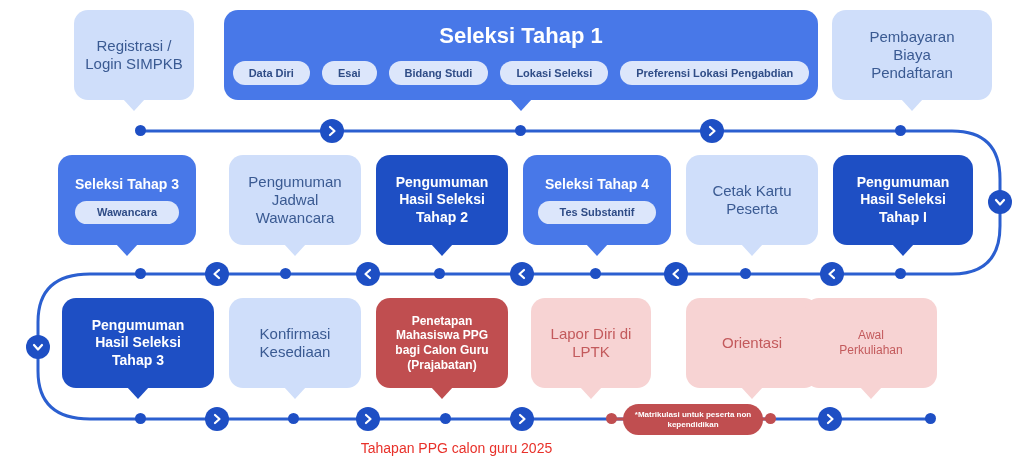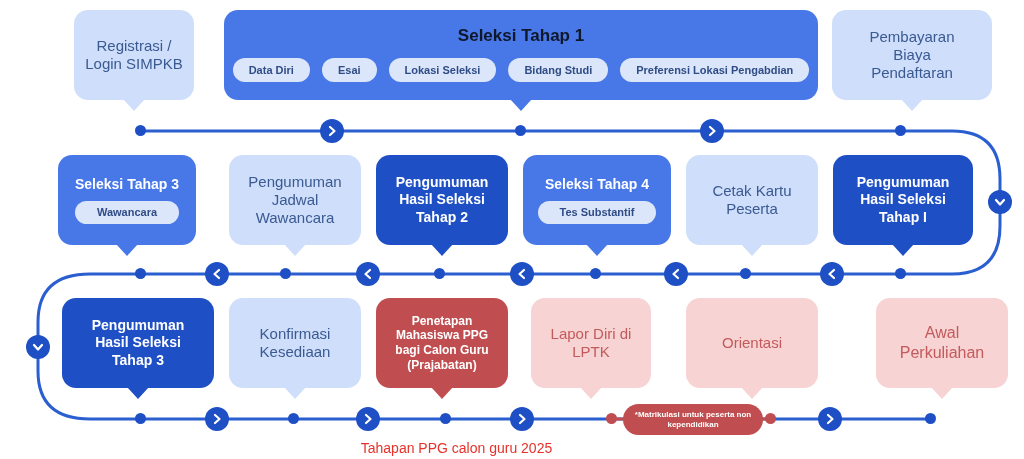--- a/index.html
+++ b/index.html
@@ -69,23 +69,23 @@
     box-sizing: border-box;
     background: #4878E8;
     border-radius: 14px;
     display: flex;
     flex-direction: column;
     align-items: center;
     justify-content: center;
     padding: 10px 12px 12px 12px;
   }
   .banner-title {
-    color: #0f172a;
-    font-weight: 700;
-    font-size: 17px;
+    color: #ffffff;
+    font-weight: 700;
+    font-size: 22px;
     margin-bottom: 12px;
   }
   .chips {
     display: flex;
     flex-direction: row;
     align-items: flex-start;
     justify-content: center;
     gap: 12px;
     width: 100%;
   }
@@ -177,22 +177,22 @@
     <span class="title" style="white-space:pre-line;">Registrasi /
 Login SIMPKB</span>
     <span class="tail"></span>
   </div>
 
   <div class="banner" style="left:224px; top:10px; width:594px; height:90px;">
     <span class="banner-title">Seleksi Tahap 1</span>
     <div class="chips">
       <span class="chip">Data Diri</span>
       <span class="chip">Esai</span>
+      <span class="chip">Bidang Studi</span>
       <span class="chip">Lokasi Seleksi</span>
-      <span class="chip">Bidang Studi</span>
       <span class="chip">Preferensi Lokasi Pengabdian</span>
     </div>
     <span class="tail" style="border-top:12px solid #4878E8;"></span>
   </div>
 
   <div class="node v-lightblue" style="left:832px; top:10px; width:160px; height:90px; font-size:15px;">
     <span class="title" style="white-space:pre-line;">Pembayaran
 Biaya
 Pendaftaran</span>
     <span class="tail"></span>
@@ -318,21 +318,21 @@
     <span class="title" style="white-space:pre-line;">Lapor Diri di
 LPTK</span>
     <span class="tail"></span>
   </div>
 
   <div class="node v-lightpink" style="left:686px; top:298px; width:132px; height:90px; font-size:15px;">
     <span class="title" style="white-space:pre-line;">Orientasi</span>
     <span class="tail"></span>
   </div>
 
-  <div class="node v-lightpink" style="left:876px; top:298px; width:132px; height:90px; font-size:16px;">
+  <div class="node v-lightpink" style="left:805px; top:298px; width:132px; height:90px; font-size:12px;">
     <span class="title" style="white-space:pre-line;">Awal
 Perkuliahan</span>
     <span class="tail"></span>
   </div>
 
   <div class="dot" style="left:135px; top:413px;"></div>
   <div class="badge" style="left:205px; top:407px;">
     <svg width="12" height="12" viewBox="0 0 12 12">
         <path d="M4 2 L8.5 6 L4 10" fill="none" stroke="#fff" stroke-width="2.2" stroke-linecap="round" stroke-linejoin="round"></path>
       </svg>

